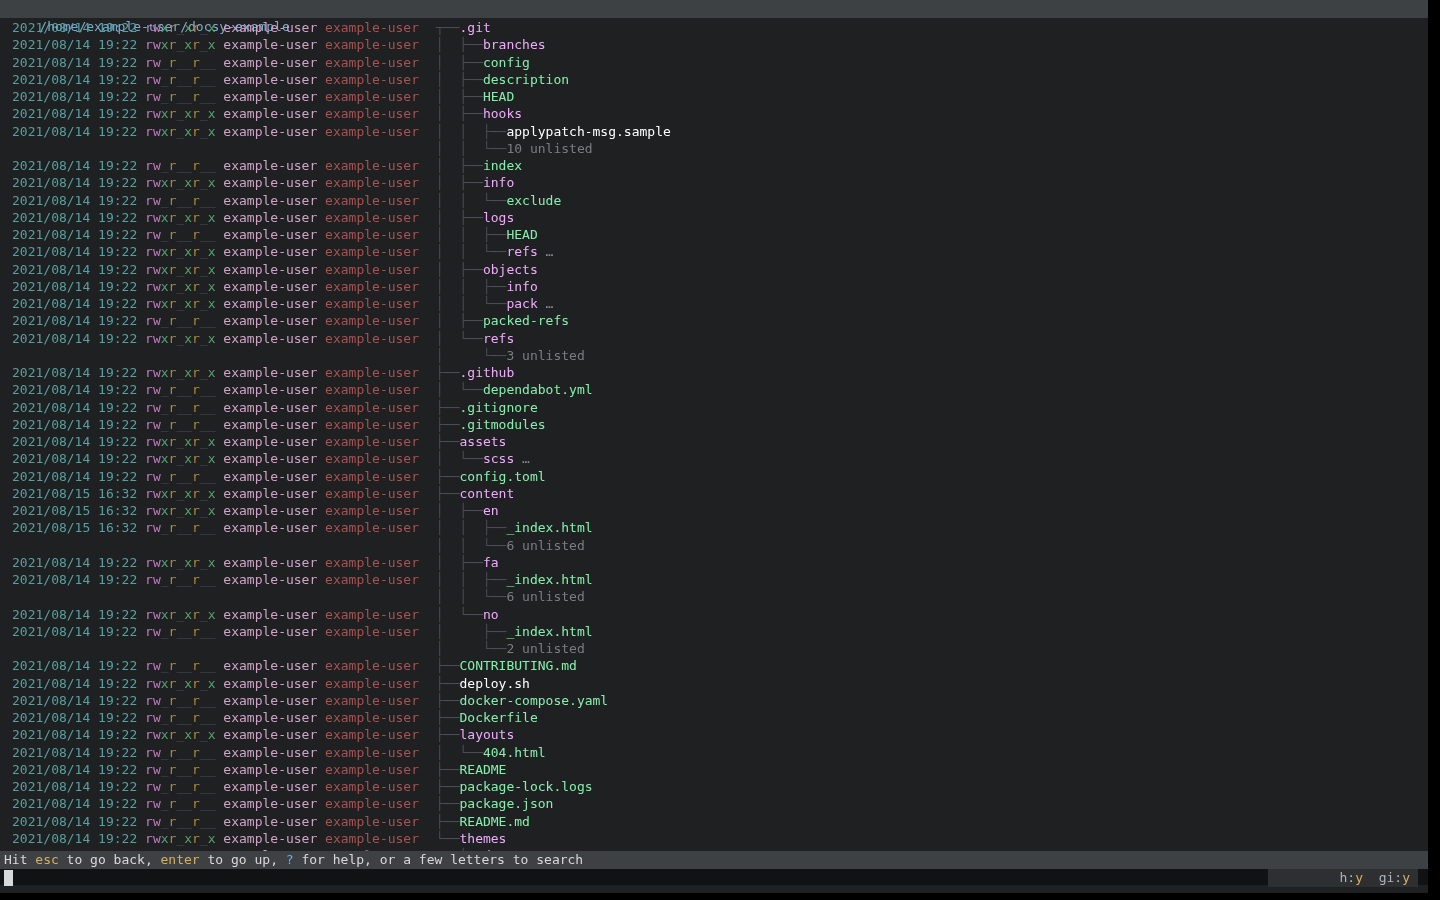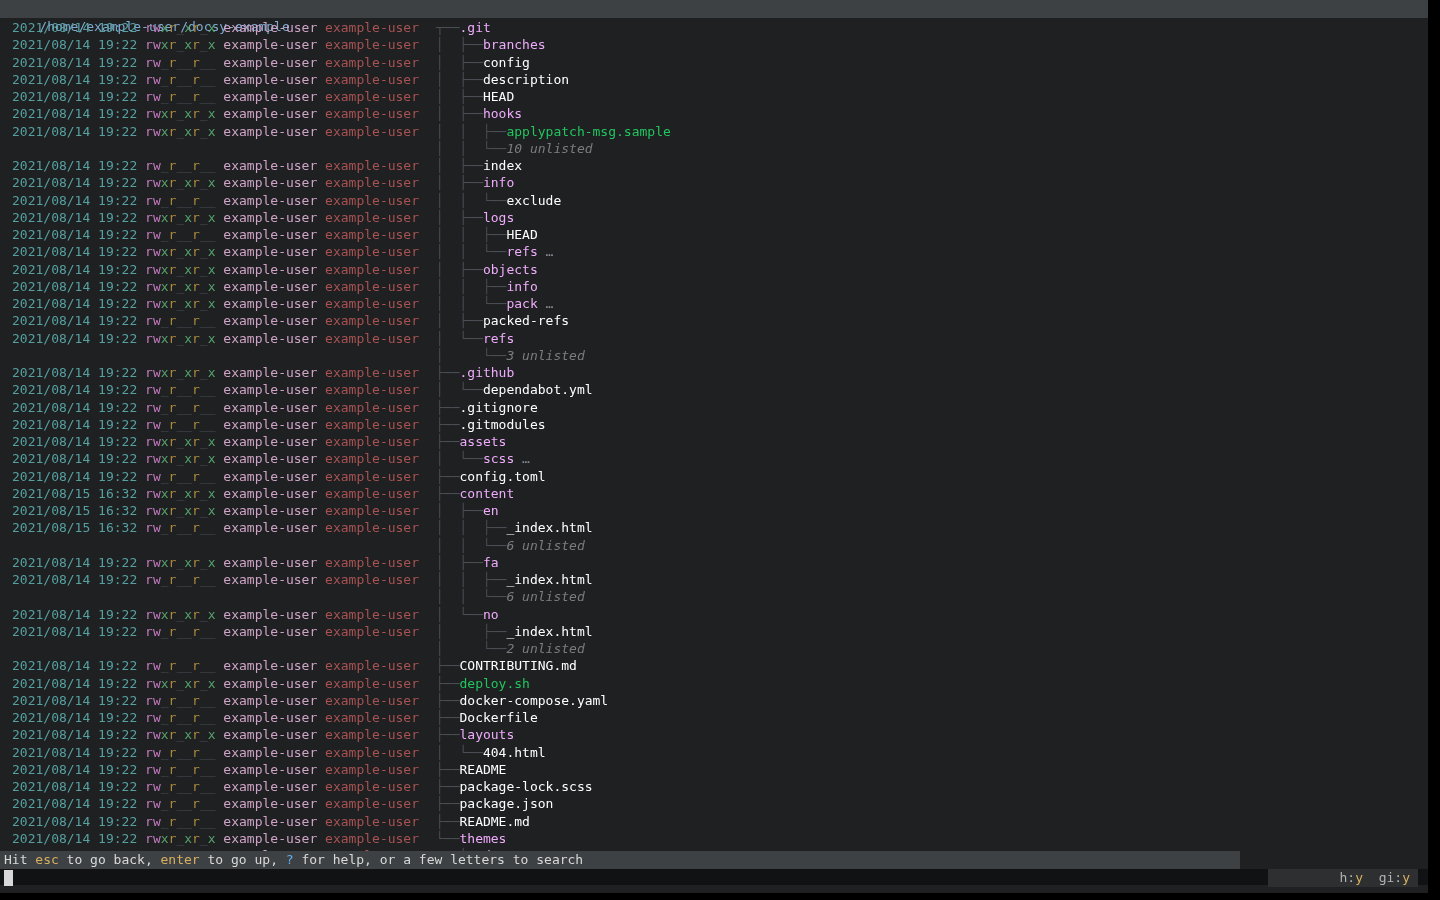--- a/index.html
+++ b/index.html
@@ -18,26 +18,26 @@
   .date   { color:#57a0a0;margin-top:44px; }
   .p-ow   { color:#c279bd; }
   .p-r    { color:#ad8a3c; }
   .p-x    { color:#55a06a; }
   .p-dim  { color:#4c5056; }
   .owner  { color:#cfa3c6; }
   .group  { color:#a85252; }
 
   .branch { color:#4a4e54; }
   .name-dir      { color:#f0abfc; }
-  .name-file     { color:#ffffff; }
-  .name-exec     { color:#22c55e; }
-  .name-unlisted { color:#7a7d80; font-style:italic; }
+  .name-file     { color:#86efac; }
+  .name-exec     { color:#ffffff; }
+  .name-unlisted { color:#7a7d80; }
   .ellipsis      { color:#8a8f98; }
 
-  .statusbar { position:absolute; left:0; top:851px; width:1240px; height:18px; background:#3e4144; line-height:18px; padding-left:4px; white-space:pre; color:#d8d8d8; }
+  .statusbar { position:absolute; left:0; top:851px; width:1428px; height:18px; background:#3e4144; line-height:18px; padding-left:4px; white-space:pre; color:#d8d8d8; }
   .seg-key  { color:#d7af5f; }
   .seg-help { color:#61afef; }
 
   .inputrow { position:absolute; left:0; top:869px; width:1428px; height:16px; background:#101214; }
   .cursor { position:absolute; left:4px; top:1px; width:9px; height:16px; background:#d8d8d8; }
   .modes { position:absolute; right:10px; top:0; width:150px; height:18px; line-height:18px; background:#2d2f31; text-align:right; padding-right:8px; white-space:pre; color:#b0b4b8; }
   .mode-val { color:#d7af5f; }
 </style>
 </head>
 <body>
@@ -137,21 +137,21 @@
         <div class="row"><span class="branch">│  └──</span><span class="name-dir">no</span></div>
         <div class="row"><span class="branch">│     ├──</span><span class="name-file">_index.html</span></div>
         <div class="row"><span class="branch">│     └──</span><span class="name-unlisted">2 unlisted</span></div>
         <div class="row"><span class="branch">├──</span><span class="name-file">CONTRIBUTING.md</span></div>
         <div class="row"><span class="branch">├──</span><span class="name-exec">deploy.sh</span></div>
         <div class="row"><span class="branch">├──</span><span class="name-file">docker-compose.yaml</span></div>
         <div class="row"><span class="branch">├──</span><span class="name-file">Dockerfile</span></div>
         <div class="row"><span class="branch">├──</span><span class="name-dir">layouts</span></div>
         <div class="row"><span class="branch">│  └──</span><span class="name-file">404.html</span></div>
         <div class="row"><span class="branch">├──</span><span class="name-file">README</span></div>
-        <div class="row"><span class="branch">├──</span><span class="name-file">package-lock.scss</span></div>
+        <div class="row"><span class="branch">├──</span><span class="name-file">package-lock.logs</span></div>
         <div class="row"><span class="branch">├──</span><span class="name-file">package.json</span></div>
         <div class="row"><span class="branch">├──</span><span class="name-file">README.md</span></div>
         <div class="row"><span class="branch">└──</span><span class="name-dir">themes</span></div>
         <div class="row"><span class="branch">   └──</span><span class="name-dir">docsy</span></div>
       </div>
   </div>
 
   <div class="statusbar"><span>Hit </span><span class="seg-key">esc</span><span> to go back, </span><span class="seg-key">enter</span><span> to go up, </span><span class="seg-help">?</span><span> for help, or a few letters to search</span></div>
 
   <div class="inputrow">

